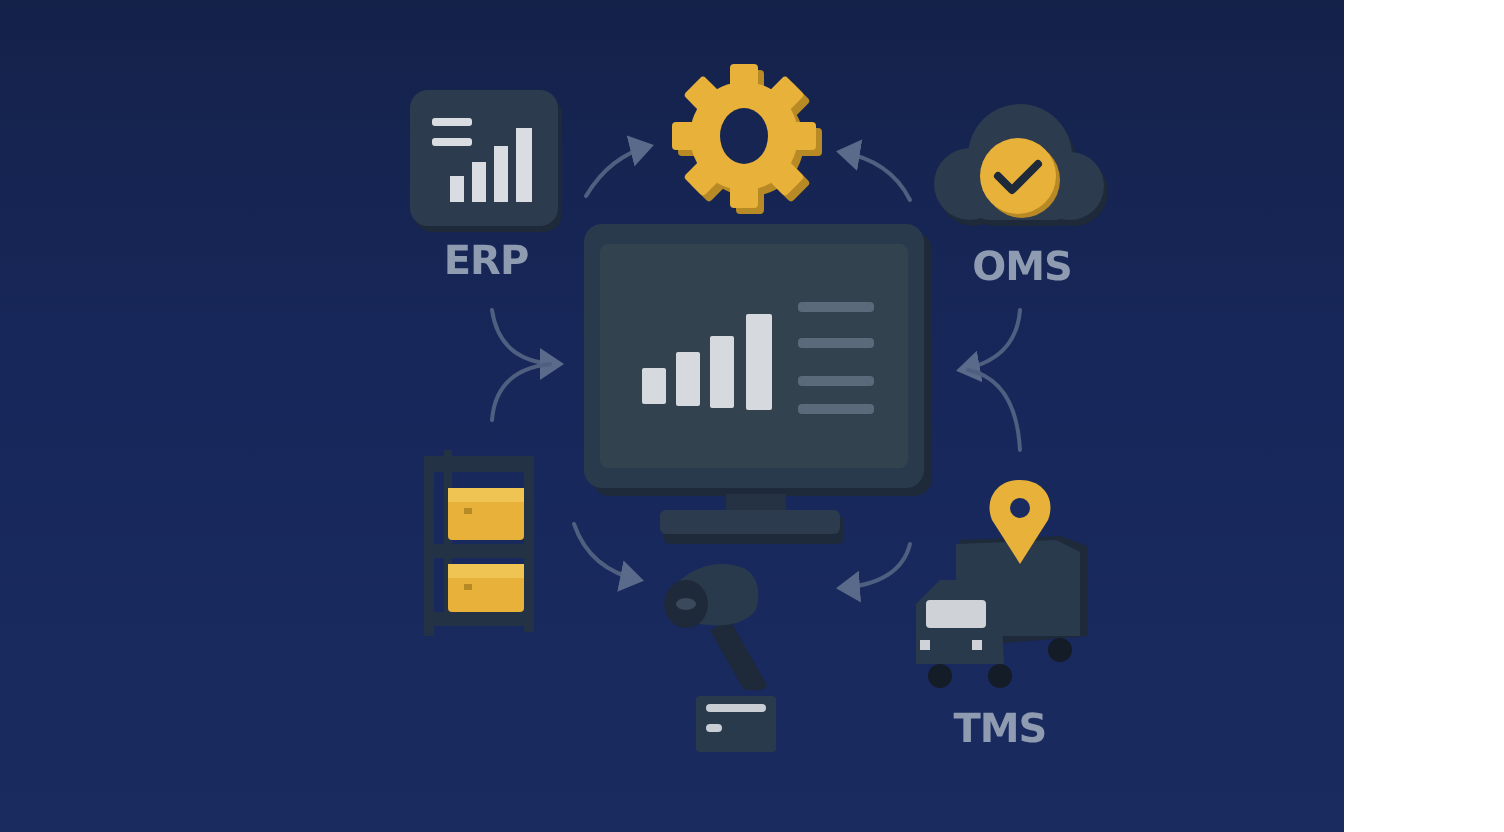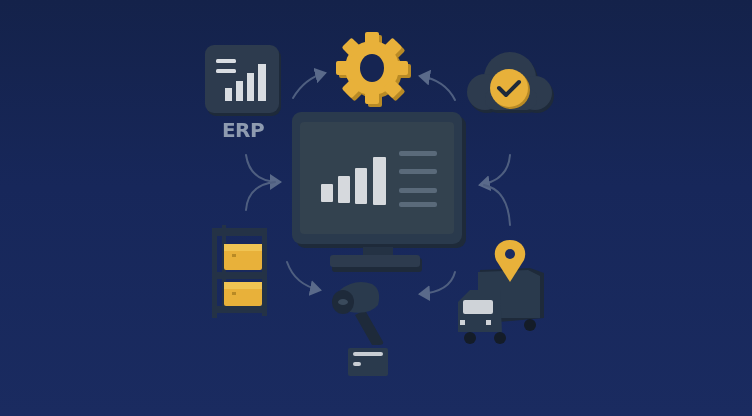--- a/index.html
+++ b/index.html
@@ -1,17 +1,17 @@
 <!DOCTYPE html>
 <html><head>
 <meta charset="utf-8">
 <style>
   html,body{margin:0;padding:0;}
   body{width:752px;height:416px;overflow:hidden;font-family:"Liberation Sans",sans-serif;}
-  .stage{position:relative;width:752px;height:416px;
+  .stage{position:relative;width:672px;height:416px;
     background:linear-gradient(180deg,#14224a 0%,#17275a 45%,#1a2b60 100%);}
   .label{position:absolute;font-family:"DejaVu Sans","Liberation Sans",sans-serif;font-weight:bold;color:#8e9bb0;font-size:20px;letter-spacing:-0.5px;text-align:center;}
   svg{position:absolute;left:0;top:0;}
 </style>
 </head>
 <body>
 
 <div class="stage">
 
   <svg width="752" height="416">
@@ -84,20 +84,21 @@
     <g fill="#2d3b4e">
       <circle cx="510" cy="78" r="26"></circle>
       <circle cx="485" cy="92" r="18"></circle>
       <circle cx="535" cy="93" r="17"></circle>
       <rect x="485" y="88" width="52" height="22" rx="10"></rect>
     </g>
     <circle cx="511" cy="90" r="19" fill="#b88a25"></circle>
     <circle cx="509" cy="88" r="19" fill="#e8b13a"></circle>
     <path d="M499,88 L506,95 L519,82" fill="none" stroke="#1e2a3a" stroke-width="4" stroke-linecap="round" stroke-linejoin="round"></path>
   </svg>
+  <div class="label" style="left:478px;top:121px;width:66px;">OMS</div>
 
   <svg width="752" height="416">
     <rect x="296" y="116" width="170" height="132" rx="9" fill="#1e2a3a"></rect>
     <rect x="292" y="112" width="170" height="132" rx="9" fill="#2a3a4d"></rect>
     <rect x="300" y="122" width="154" height="112" rx="4" fill="#33424f"></rect>
     <rect x="363" y="247" width="30" height="14" fill="#243244"></rect>
     <rect x="332" y="258" width="90" height="14" rx="3" fill="#1e2a3a"></rect>
     <rect x="330" y="255" width="90" height="12" rx="3" fill="#2d3b4e"></rect>
     <g fill="#d6d9dd">
       <rect x="321" y="184" width="12" height="18" rx="1"></rect>
@@ -146,14 +147,15 @@
     <path d="M458,302 L470,290 L500,290 L502,332 L458,332 Z" fill="#2a3a4d"></path>
     <rect x="463" y="300" width="30" height="14" rx="2" fill="#cfd3d8"></rect>
     <rect x="460" y="320" width="5" height="5" fill="#cfd3d8"></rect>
     <rect x="486" y="320" width="5" height="5" fill="#cfd3d8"></rect>
     <circle cx="470" cy="338" r="6" fill="#141c28"></circle>
     <circle cx="500" cy="338" r="6" fill="#141c28"></circle>
     <circle cx="530" cy="325" r="6" fill="#141c28"></circle>
     <path d="M510,240 C498,240 492,250 496,260 L510,282 L524,260 C528,250 522,240 510,240 Z" fill="#e8b13a"></path>
     <circle cx="510" cy="254" r="5" fill="#1a2b60"></circle>
   </svg>
+  <div class="label" style="left:465px;top:352px;width:70px;">TMS</div>
 
 </div>
 
 </body></html>

